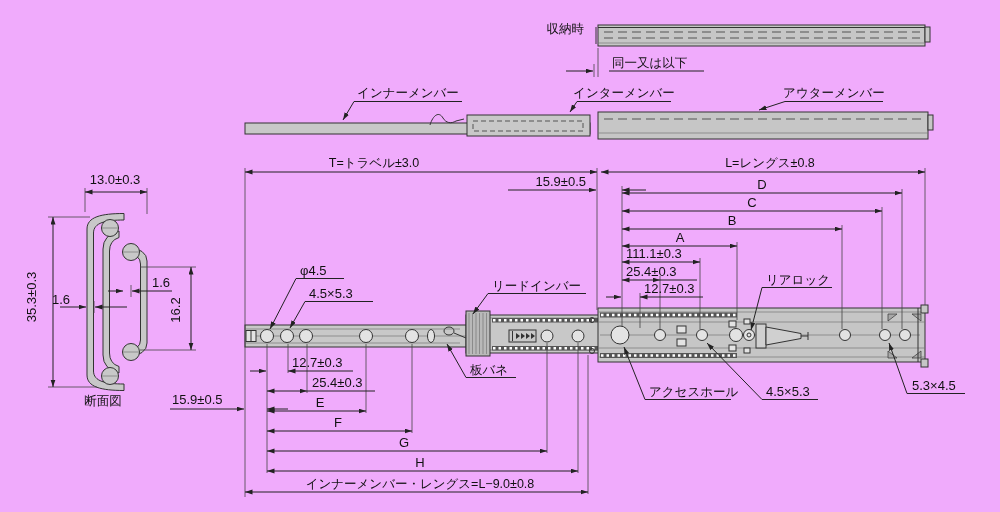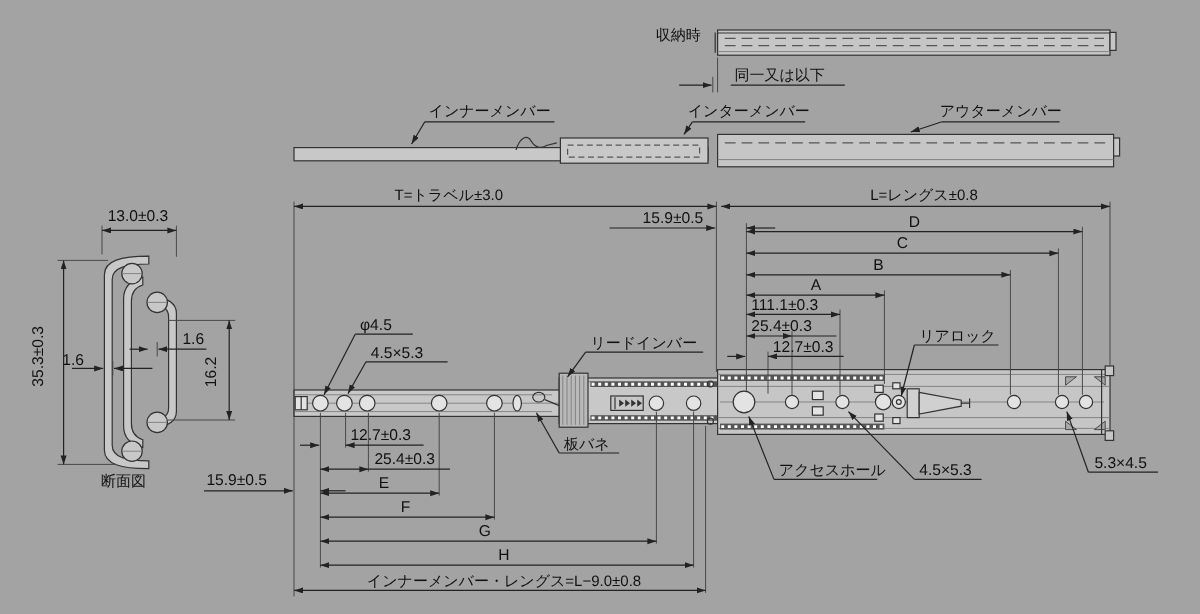--- a/index.html
+++ b/index.html
@@ -1,17 +1,17 @@
 <!DOCTYPE html>
 <html><head>
 <meta charset="utf-8">
 <style>
   html,body{margin:0;padding:0;background:#ffffff;}
   body{font-family:"Liberation Sans", sans-serif;}
-  .stage{width:1000px;height:512px;position:relative;background:#a3a3a3;overflow:hidden;}
+  .stage{width:1000px;height:512px;position:relative;background:#f0abfc;overflow:hidden;}
   svg text{fill:#111;font-size:13px;font-family:"Liberation Sans", sans-serif;}
   svg text.jp{font-size:12.5px;}
   .dim{stroke:#222;stroke-width:1;fill:none;marker-start:url(#as);marker-end:url(#ae);}
   .me{stroke:#222;stroke-width:1;fill:none;marker-end:url(#ae);}
   .ms{stroke:#222;stroke-width:1;fill:none;marker-start:url(#as);}
   .ln{stroke:#222;stroke-width:1;fill:none;}
   .ext{stroke:#444;stroke-width:0.8;fill:none;}
   .thin{stroke:#777;stroke-width:0.7;fill:none;}
   .edge{stroke:#333;stroke-width:1;fill:none;}
   .metal{fill:#c8c8c8;stroke:#333;stroke-width:1;}

